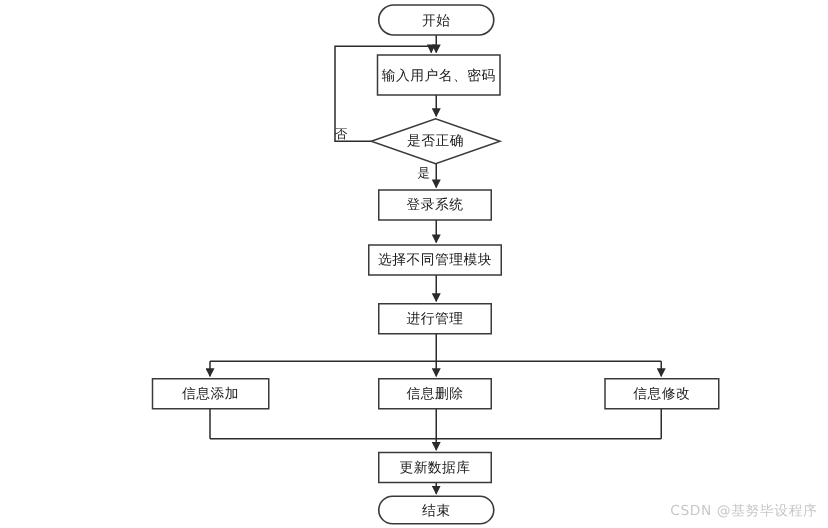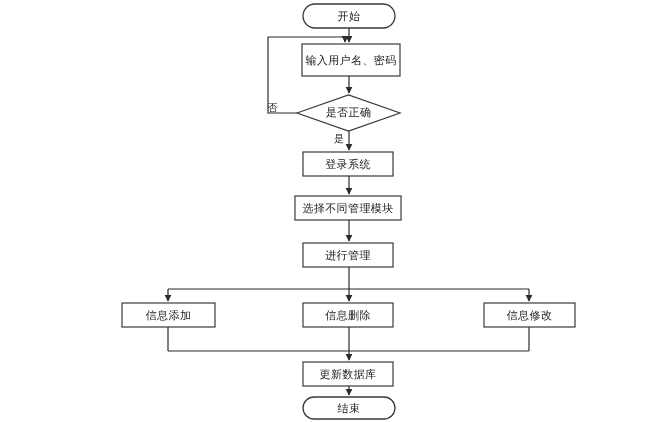--- a/index.html
+++ b/index.html
@@ -169,13 +169,14 @@
         <text class="node-label" x="348" y="374.5">更新数据库</text>
       </g>
 
       <g>
         <rect class="node-shape terminal" x="303" y="397" width="92" height="22" rx="11" ry="11"></rect>
         <text class="node-label" x="349" y="409">结束</text>
       </g>
     </g>
   </svg>
 
+  <div class="watermark">CSDN @基努毕设程序</div>
 </div>
 
 </body></html>

